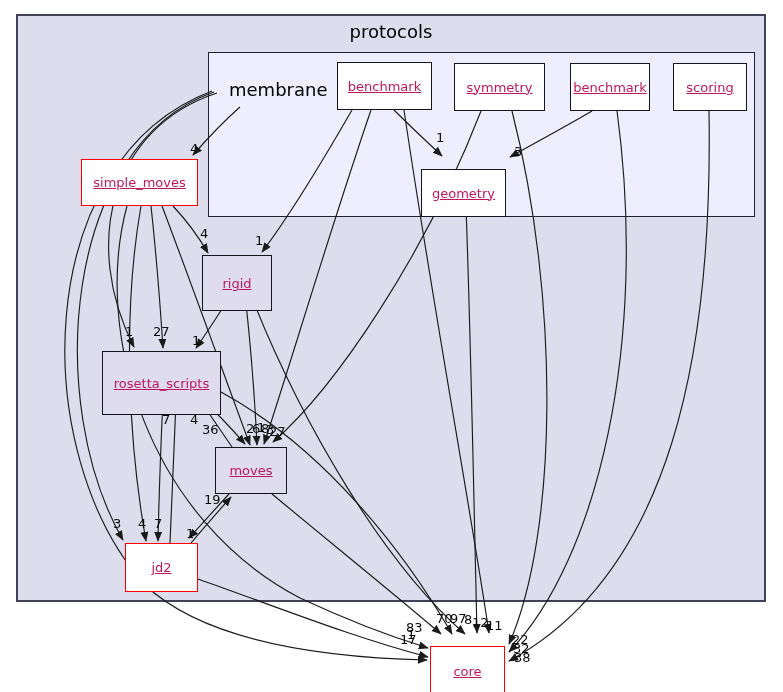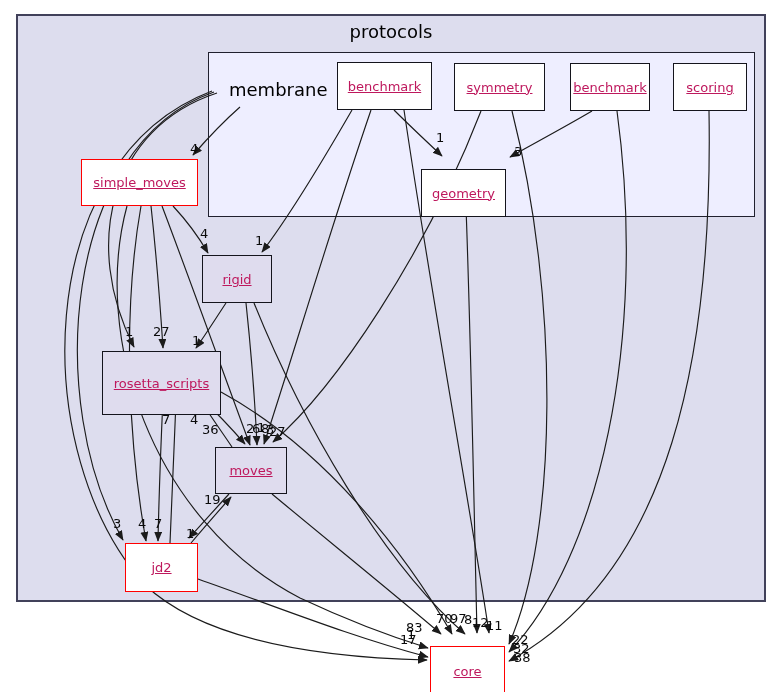--- a/index.html
+++ b/index.html
@@ -111,19 +111,19 @@
       </g>
   </svg>
 
   <div id="node-layer">
       <div class="node border-red" style="left: 81px; top: 159px; width: 117px; height: 47px; background: rgb(255, 255, 255);">simple_moves</div>
       <div class="node border-black" style="left: 337px; top: 62px; width: 95px; height: 48px; background: rgb(255, 255, 255);">benchmark</div>
       <div class="node border-black" style="left: 454px; top: 63px; width: 91px; height: 48px; background: rgb(255, 255, 255);">symmetry</div>
       <div class="node border-black" style="left: 570px; top: 63px; width: 80px; height: 48px; background: rgb(255, 255, 255);">benchmark</div>
       <div class="node border-black" style="left: 673px; top: 63px; width: 74px; height: 48px; background: rgb(255, 255, 255);">scoring</div>
       <div class="node border-black" style="left: 421px; top: 169px; width: 85px; height: 48px; background: rgb(255, 255, 255);">geometry</div>
-      <div class="node border-black" style="left: 202px; top: 255px; width: 70px; height: 48px; background: rgb(223, 220, 238);">rigid</div>
+      <div class="node border-black" style="left: 202px; top: 255px; width: 70px; height: 56px; background: rgb(223, 220, 238);">rigid</div>
       <div class="node border-black" style="left: 102px; top: 351px; width: 119px; height: 64px; background: rgb(223, 220, 238);">rosetta_scripts</div>
       <div class="node border-black" style="left: 215px; top: 447px; width: 72px; height: 47px; background: rgb(223, 220, 238);">moves</div>
       <div class="node border-red" style="left: 125px; top: 543px; width: 73px; height: 49px; background: rgb(255, 255, 255);">jd2</div>
       <div class="node border-red" style="left: 430px; top: 638px; width: 75px; height: 50px; background: rgb(255, 255, 255); margin-top: 8px;">core</div>
     </div>
 </div>
 
 </body></html>

